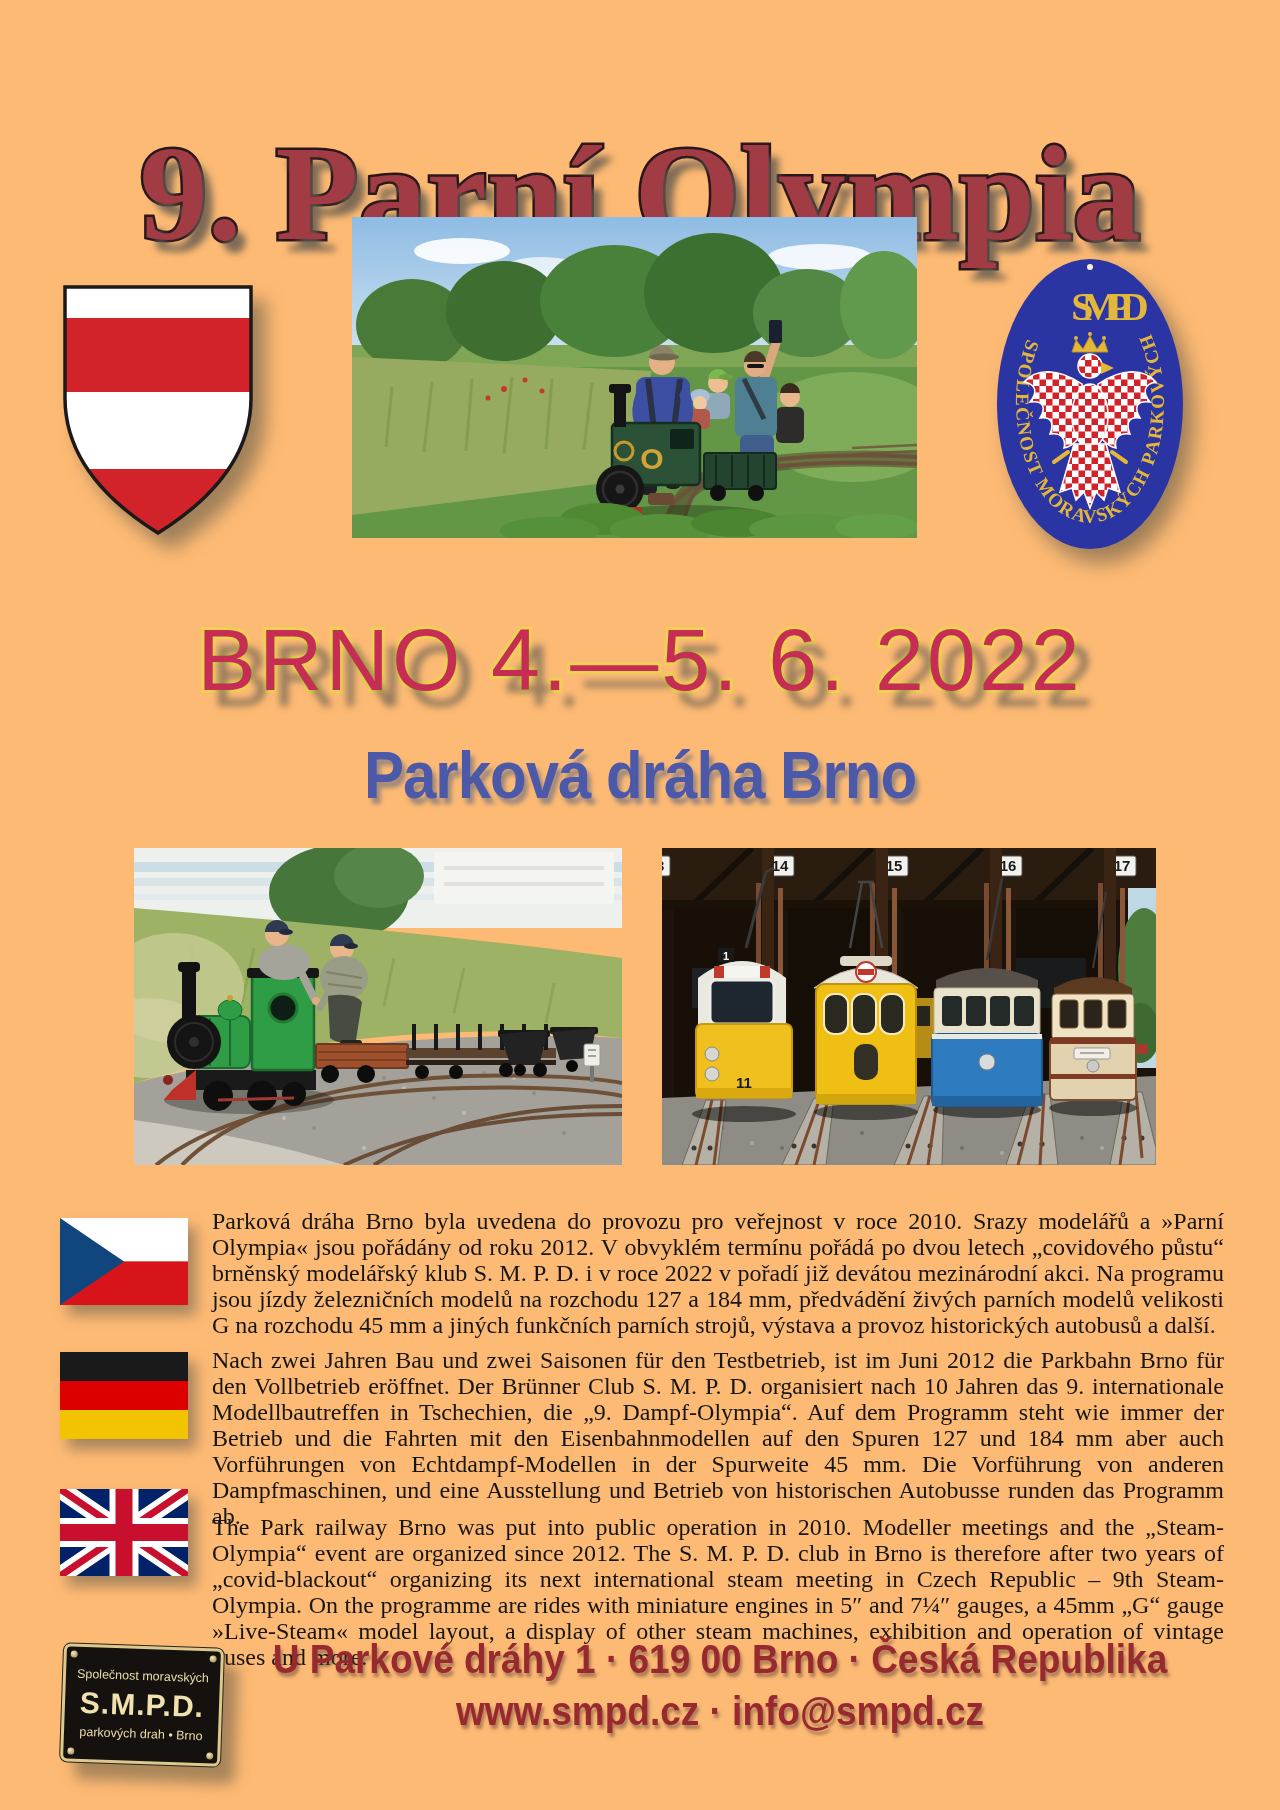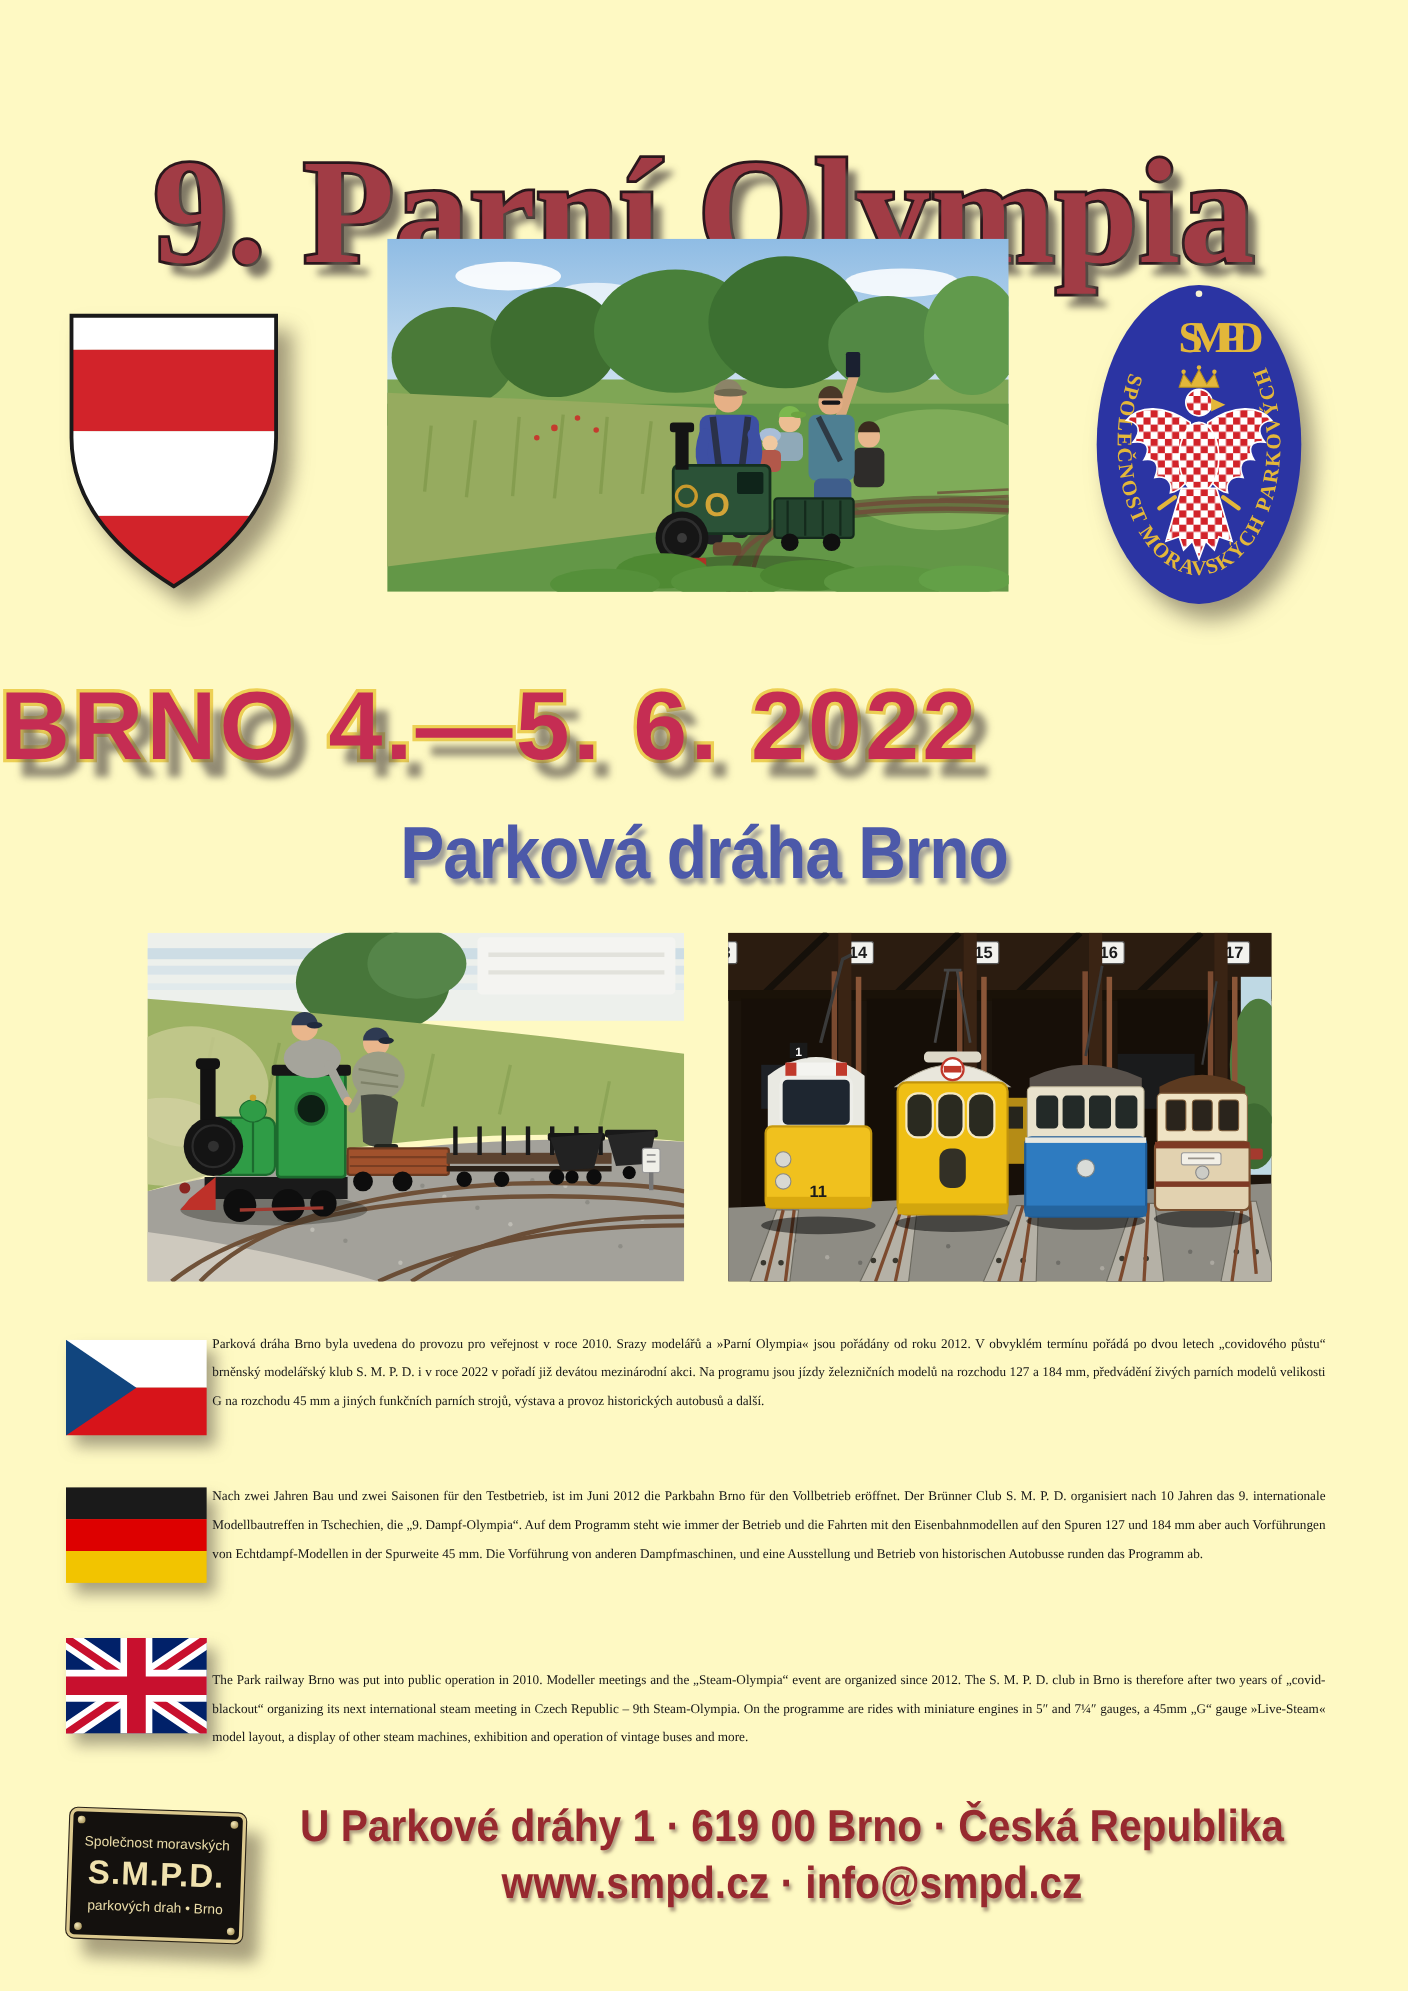--- a/index.html
+++ b/index.html
@@ -1,44 +1,44 @@
 <!DOCTYPE html>
 <html><head>
 <meta charset="utf-8">
 <style>
   html,body{margin:0;padding:0;background:#9a9a92;}
-  .poster{position:relative;width:1280px;height:1810px;margin:0 auto;background:#fef9c3;overflow:hidden;
+  .poster{position:relative;width:1280px;height:1810px;margin:0 auto;background:#fdba74;overflow:hidden;
           font-family:"Liberation Sans",sans-serif;}
   .abs{position:absolute;}
 
   .title{left:0;top:34px;width:100%;text-align:center;
          font-family:"Liberation Serif",serif;font-weight:bold;font-size:136px;line-height:1;
          color:#A13C45;-webkit-text-stroke:5px #2A171C;paint-order:stroke fill;
          text-shadow:10px 12px 7px rgba(95,88,78,.8);}
 
-  .date-heading{left:0;top:616px;width:100%;
-         font-weight:bold;font-size:88px;line-height:1;letter-spacing:3px;
+  .date-heading{left:0;top:616px;width:100%;text-align:center;
+         font-weight:normal;font-size:88px;line-height:1;letter-spacing:3px;
          color:#C52D53;-webkit-text-stroke:6px #EDD054;paint-order:stroke fill;
          text-shadow:14px 16px 7px rgba(100,92,82,.7);}
 
   .venue-heading{left:0;top:742px;width:100%;text-align:center;
          font-weight:bold;font-size:60px;line-height:1;letter-spacing:-1px;
          color:#4C59A9;transform:scaleY(1.12);transform-origin:top center;
          text-shadow:4px 5px 4px rgba(110,110,128,.65);}
 
   .photo{display:block;}
   .photo-top{left:352px;top:217px;}
   .photo-left{left:134px;top:848px;}
   .photo-right{left:662px;top:848px;}
 
   .shield{left:60px;top:282px;filter:drop-shadow(13px 15px 9px rgba(100,90,72,.6));}
   .ovallogo{left:994px;top:256px;filter:drop-shadow(11px 14px 10px rgba(95,86,70,.6));}
 
-  .para{left:193px;width:1012px;margin:0;text-align:justify;
-        font-family:"Liberation Serif",serif;font-size:12px;line-height:26px;color:#161616;}
+  .para{left:212px;width:1012px;margin:0;text-align:justify;
+        font-family:"Liberation Serif",serif;font-size:24px;line-height:26px;color:#161616;}
   .para-cs{top:1208px;} .para-de{top:1347px;} .para-en{top:1484px;margin-top:30px;}
 
   .flag{left:60px;filter:drop-shadow(8px 10px 7px rgba(95,88,72,.55));}
   .flag-cs{top:1218px;} .flag-de{top:1352px;} .flag-en{top:1489px;}
 
   .plaque{left:62px;top:1646px;width:154px;height:112px;background:#14110E;
           border:3px solid #DCC98E;border-radius:7px;
           box-shadow:0 0 0 1px #2A2318,15px 17px 14px rgba(100,90,70,.55);
           transform:rotate(2deg);display:flex;flex-direction:column;align-items:center;
           justify-content:center;gap:5px;}

